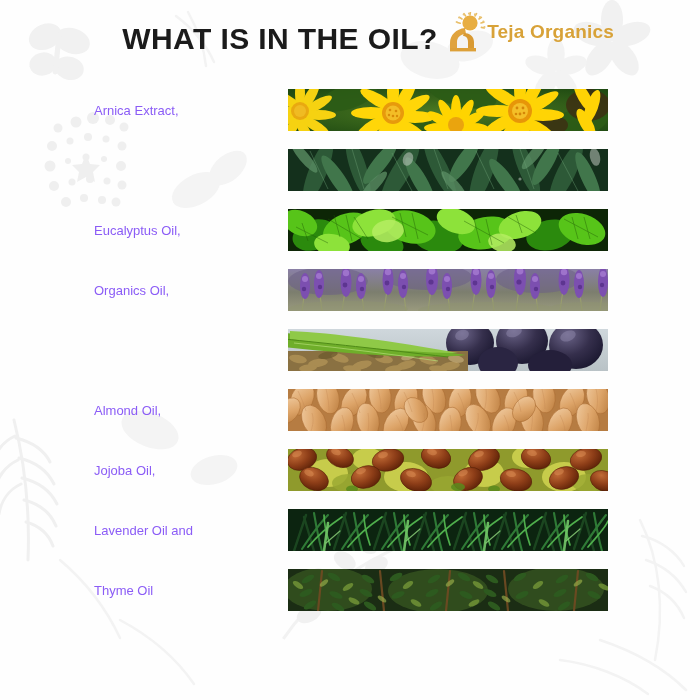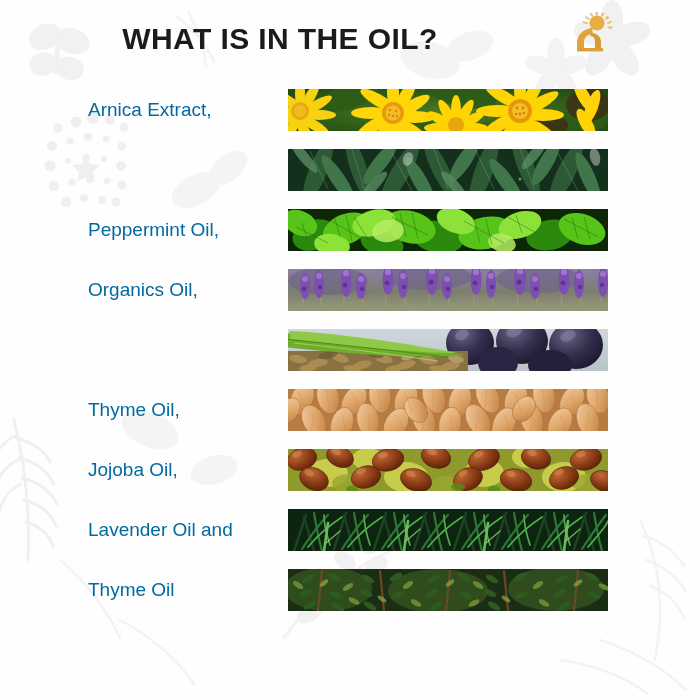--- a/index.html
+++ b/index.html
@@ -84,24 +84,24 @@
     z-index: 2;
   }
   .row {
     position: relative;
     height: 60px;
     display: flex;
     align-items: center;
   }
   .row-label {
     position: absolute;
-    left: 88px;
+    left: 94px;
     width: 200px;
-    font-size: 19px;
-    color: #0369a1;
+    font-size: 13px;
+    color: #8b5cf6;
     white-space: nowrap;
     font-family: "Liberation Sans", sans-serif;
   }
   .row-strip {
     position: absolute;
     left: 288px;
     width: 320px;
     height: 42px;
     overflow: hidden;
     background: #dfe3e0;
@@ -257,20 +257,21 @@
               <circle cx="12.6" cy="10" r="1"></circle>
           </g>
 
           <circle cx="26" cy="11" r="7.6" fill="#e8ae43"></circle>
 
           <path d="M21 16 C 12 17, 6 23, 6 31 L6 39 L13 39 L13 30 C 13 25, 17 22, 22 22 Z" fill="#e0a33d"></path>
           <path d="M20 21 C 25 21, 30 24, 30 30 L30 39 L24 39 L24 30 C 24 26, 22 24, 19 24 Z" fill="#d99a33"></path>
           <path d="M6 36 L32 36 L32 39.4 L6 39.4 Z" fill="#dda038"></path>
         </g>
       </svg>
+      <span id="brand-name">Teja Organics</span>
     </div>
   </div>
 
   <div id="rows">
 
     <div class="row">
       <div class="row-label">Arnica Extract,</div>
       <div class="row-strip">
         <svg viewBox="0 0 320 42" xmlns="http://www.w3.org/2000/svg" preserveAspectRatio="none">
           <defs>
@@ -422,21 +423,21 @@
               <ellipse cx="120" cy="10" rx="5" ry="7" transform="rotate(20 120 10)"></ellipse>
               <ellipse cx="307" cy="8" rx="5" ry="9" transform="rotate(-12 307 8)"></ellipse>
               <circle cx="232" cy="30" r="1.6"></circle>
             </g>
           </g>
         </svg>
       </div>
     </div>
 
     <div class="row">
-      <div class="row-label">Peppermint Oil,</div>
+      <div class="row-label">Eucalyptus Oil,</div>
       <div class="row-strip">
         <svg viewBox="0 0 320 42" xmlns="http://www.w3.org/2000/svg" preserveAspectRatio="none">
           <rect width="320" height="42" fill="#0d2606"></rect>
           <g>
             <g fill="#2b8a0d">
               <ellipse cx="26" cy="26" rx="22" ry="15" transform="rotate(-18 26 26)"></ellipse>
               <ellipse cx="150" cy="28" rx="26" ry="16" transform="rotate(10 150 28)"></ellipse>
               <ellipse cx="262" cy="26" rx="24" ry="15" transform="rotate(-12 262 26)"></ellipse>
               <ellipse cx="94" cy="34" rx="22" ry="13" transform="rotate(16 94 34)"></ellipse>
             </g>
@@ -630,21 +631,21 @@
             <path d="M-4 4 C 40 8, 100 16, 178 26 C 140 30, 70 26, -4 18 Z" fill="#6fae2a"></path>
             <path d="M2 2 C 46 4, 104 12, 170 24 C 130 24, 60 18, 2 10 Z" fill="#8fc947"></path>
             <path d="M-4 10 C 36 14, 92 20, 160 28" stroke="#4e8a17" stroke-width="1" fill="none"></path>
           </g>
           <path d="M6 14 C 44 18, 96 24, 150 32" stroke="#b4dd76" stroke-width="1.2" fill="none" opacity="0.7"></path>
         </svg>
       </div>
     </div>
 
     <div class="row">
-      <div class="row-label">Thyme Oil,</div>
+      <div class="row-label">Almond Oil,</div>
       <div class="row-strip">
         <svg viewBox="0 0 320 42" xmlns="http://www.w3.org/2000/svg" preserveAspectRatio="none">
           <defs>
             <linearGradient id="almG" x1="0" y1="0" x2="1" y2="1">
               <stop offset="0%" stop-color="#f2cfa6"></stop>
               <stop offset="55%" stop-color="#dda468"></stop>
               <stop offset="100%" stop-color="#b87a3c"></stop>
             </linearGradient>
           </defs>
           <rect width="320" height="42" fill="#b67c42"></rect>

